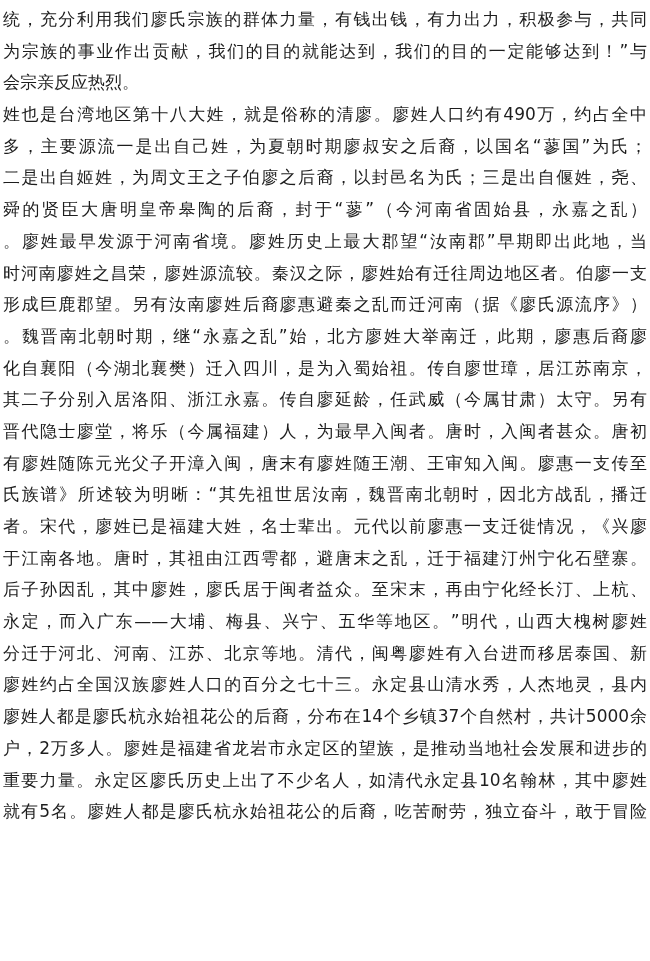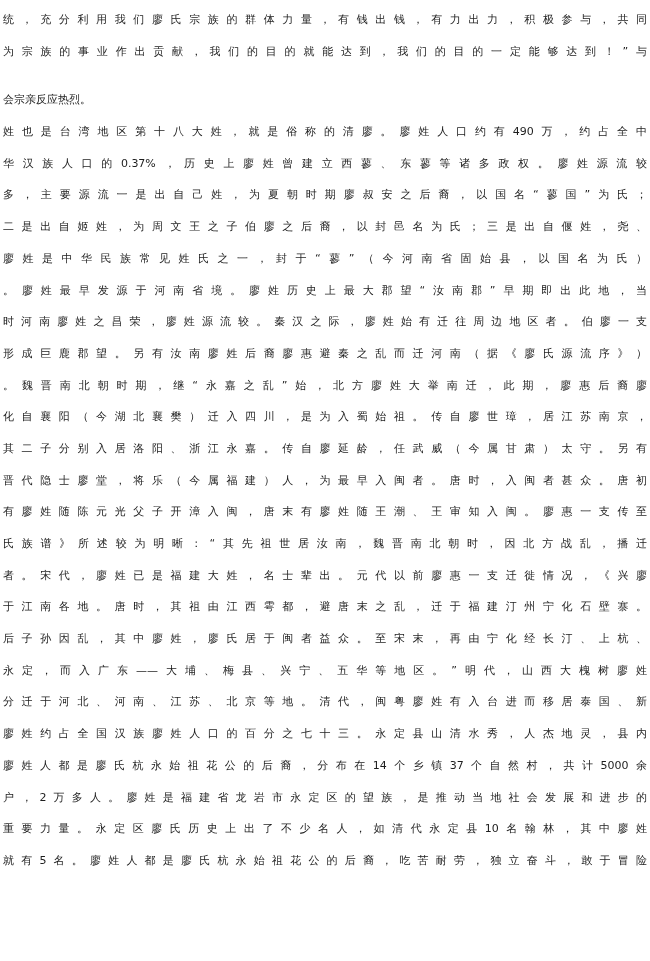--- a/index.html
+++ b/index.html
@@ -11,51 +11,49 @@
     height: 961px;
     background: #ffffff;
     overflow: hidden;
   }
   .page {
     box-sizing: border-box;
     width: 650px;
     height: 691px;
     padding: 4px 3px 0 3px;
     font-family: "DejaVu Sans", "Liberation Sans", sans-serif;
-    font-size: 11px;
+    font-size: 17px;
     font-weight: 400;
     color: #1d1d1d;
   }
   .line {
     height: 31.7px;
     line-height: 31.7px;
     overflow: hidden;
     white-space: normal;
     word-break: break-all;
     text-align: justify;
     text-align-last: justify;
   }
   
   .line:nth-child(3) {
     text-align-last: left;
-    margin-top: 17px;
   }
 </style>
 </head>
 <body>
 
 <div class="page" style="background: rgb(255, 255, 255); color: rgb(29, 29, 29);">
     <div class="line">统，充分利用我们廖氏宗族的群体力量，有钱出钱，有力出力，积极参与，共同</div>
     <div class="line">为宗族的事业作出贡献，我们的目的就能达到，我们的目的一定能够达到！”与</div>
     <div class="line">会宗亲反应热烈。</div>
     <div class="line">姓也是台湾地区第十八大姓，就是俗称的清廖。廖姓人口约有490万，约占全中</div>
-    <div class="line">华汉族人口的0.37%，历史上廖姓曾建立西蓼、东蓼等诸多政权。廖姓源流较</div>
     <div class="line">多，主要源流一是出自己姓，为夏朝时期廖叔安之后裔，以国名“蓼国”为氏；</div>
     <div class="line">二是出自姬姓，为周文王之子伯廖之后裔，以封邑名为氏；三是出自偃姓，尧、</div>
-    <div class="line">廖姓是中华民族常见姓氏之一，封于“蓼”（今河南省固始县，以国名为氏）</div>
+    <div class="line">舜的贤臣大唐明皇帝皋陶的后裔，封于“蓼”（今河南省固始县，永嘉之乱）</div>
     <div class="line">。廖姓最早发源于河南省境。廖姓历史上最大郡望“汝南郡”早期即出此地，当</div>
     <div class="line">时河南廖姓之昌荣，廖姓源流较。秦汉之际，廖姓始有迁往周边地区者。伯廖一支</div>
     <div class="line">形成巨鹿郡望。另有汝南廖姓后裔廖惠避秦之乱而迁河南（据《廖氏源流序》）</div>
     <div class="line">。魏晋南北朝时期，继“永嘉之乱”始，北方廖姓大举南迁，此期，廖惠后裔廖</div>
     <div class="line">化自襄阳（今湖北襄樊）迁入四川，是为入蜀始祖。传自廖世璋，居江苏南京，</div>
     <div class="line">其二子分别入居洛阳、浙江永嘉。传自廖延龄，任武威（今属甘肃）太守。另有</div>
     <div class="line">晋代隐士廖堂，将乐（今属福建）人，为最早入闽者。唐时，入闽者甚众。唐初</div>
     <div class="line">有廖姓随陈元光父子开漳入闽，唐末有廖姓随王潮、王审知入闽。廖惠一支传至</div>
     <div class="line">氏族谱》所述较为明晰：“其先祖世居汝南，魏晋南北朝时，因北方战乱，播迁</div>
     <div class="line">者。宋代，廖姓已是福建大姓，名士辈出。元代以前廖惠一支迁徙情况，《兴廖</div>

